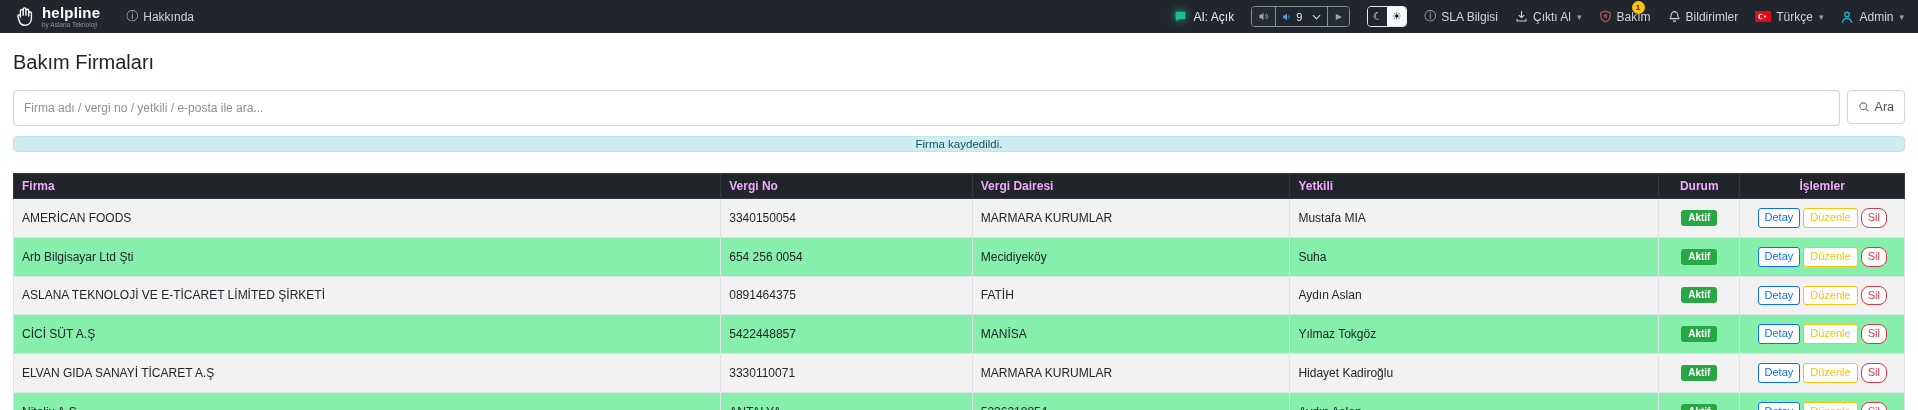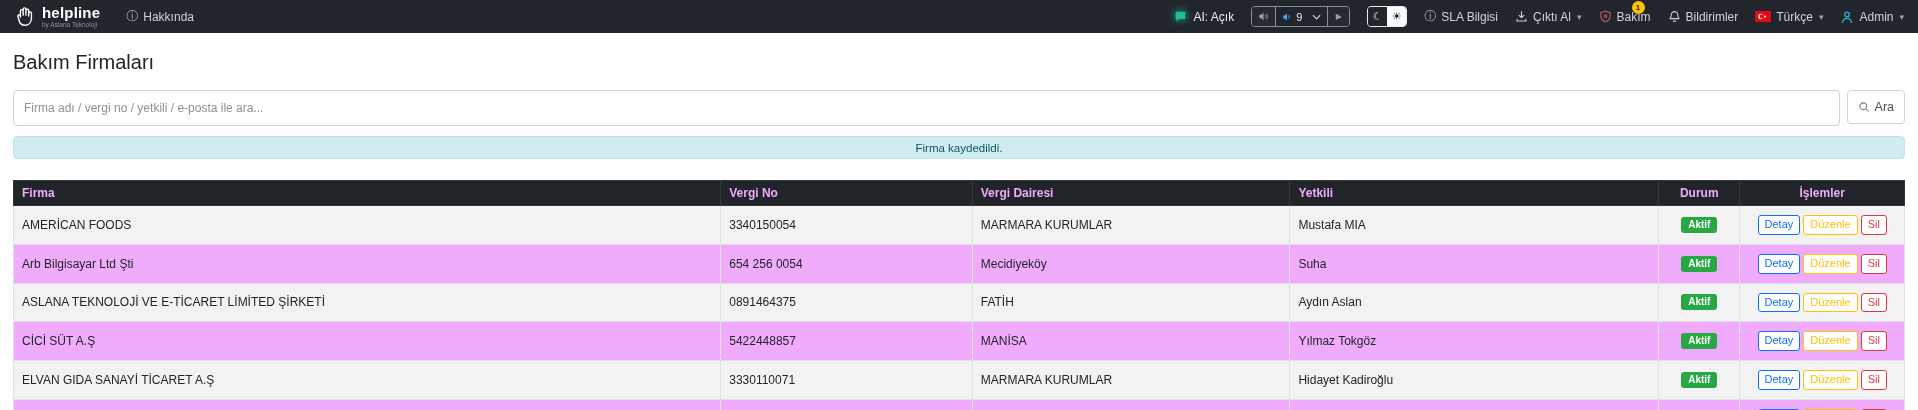--- a/index.html
+++ b/index.html
@@ -53,40 +53,40 @@
   .btn-primary { background:#0d6efd; border-color:#0d6efd; color:#fff; font-weight:600; }
   .btn-light { background:#fff; border-color:#ced4da; color:#495057; }
   .btn .x { color:#6c757d; font-size:13px; }
 
   .search-row { margin-top:16px; display:flex; gap:7px; }
   .search-input { flex:1; height:36px; border:1px solid #ced4da; border-radius:4px;
     padding:0 10px; font-size:12px; color:#495057; font-family:inherit; outline:none; }
   .search-input::placeholder { color:#8b9299; }
   .btn-search { height:24px; padding:16px 10px; }
 
-  .alert-info { margin-top:10px; height:23px; background:#d1ecf1; border:1px solid #bee5eb;
+  .alert-info { margin-top:10px; height:16px; background:#d1ecf1; border:1px solid #bee5eb;
     border-radius:4px; display:flex; align-items:center; justify-content:center;
     font-size:11.5px; color:#0c5460; }
 
   
   table { margin-top:21px; width:100%; border-collapse:collapse; font-size:12px; }
   thead th { background:#212529; color:#f0abfc; font-weight:bold; text-align:left;
     padding:5px 8px; border:1px solid #32383e; }
   thead th.c { text-align:center; }
-  tbody td { border:1px solid #dee2e6; padding:9px 8px; color:#212529; background:#f0abfc; }
+  tbody td { border:1px solid #dee2e6; padding:9px 8px; color:#212529; background:#86efac; }
   tbody tr:nth-child(odd) td { background:#f2f2f2; }
   td.c { text-align:center; }
   .badge-active { display:inline-block; background:#28a745; color:#fff; font-size:10px;
     font-weight:bold; padding:3px 7px; border-radius:3px; line-height:1; }
   .row-actions { display:inline-flex; gap:3px; }
   .btn-o { background:#fff; border:1px solid; border-radius:3px; font-size:11px;
     padding:2px 6px; cursor:pointer; font-family:inherit; line-height:1.25; }
   .btn-o.blue { color:#0d6efd; border-color:#0d6efd; }
   .btn-o.yellow { color:#ffc107; border-color:#ffc107; }
-  .btn-o.red { color:#dc3545; border-color:#dc3545; }
+  .btn-o.red { color:#dc3545; border-color:#dc3545;border-radius:8px; }
 </style>
 </head>
 <body>
 
 <div class="navbar">
   <div class="brand">
     <span style="display:inline-flex;">
       <svg width="22" height="22" viewBox="0 0 24 24" fill="none" stroke="#fff" stroke-width="1.5" stroke-linecap="round" stroke-linejoin="round">
         <path d="M7 12V5.5a1.5 1.5 0 0 1 3 0V10 M10 5.5v-2a1.5 1.5 0 0 1 3 0V10 M13 5a1.5 1.5 0 0 1 3 0v6 M16 8a1.5 1.5 0 0 1 3 0v5c0 5-3 8-7 8-3.5 0-6-2.5-6.7-6l-1-3.5a1.4 1.4 0 0 1 2.7-.8L7 12"></path>
       </svg>

